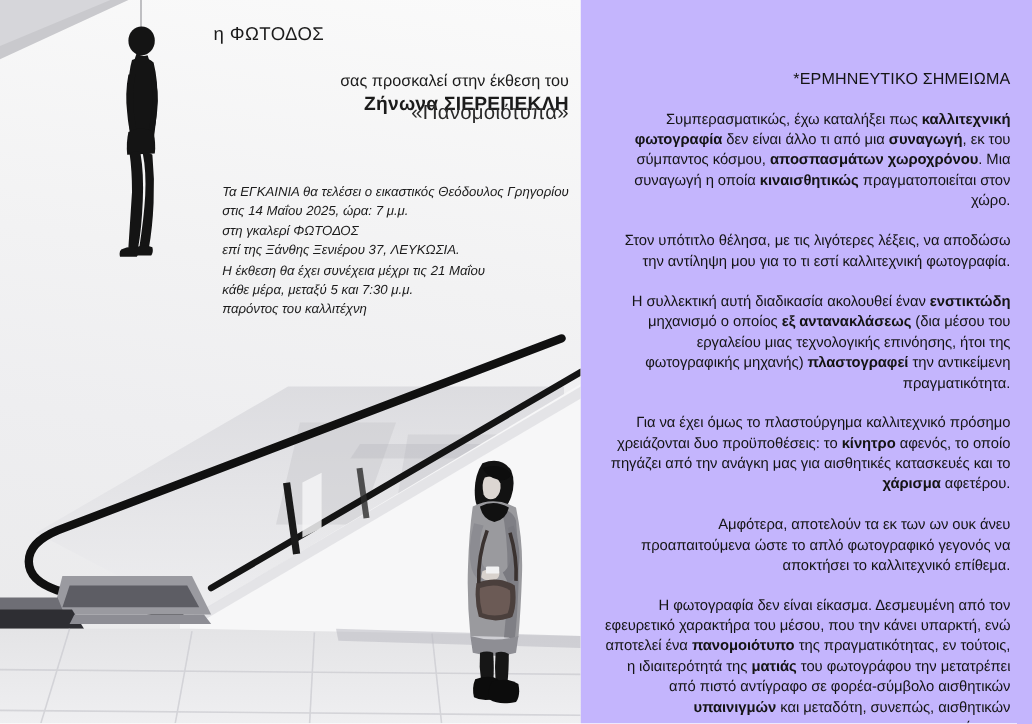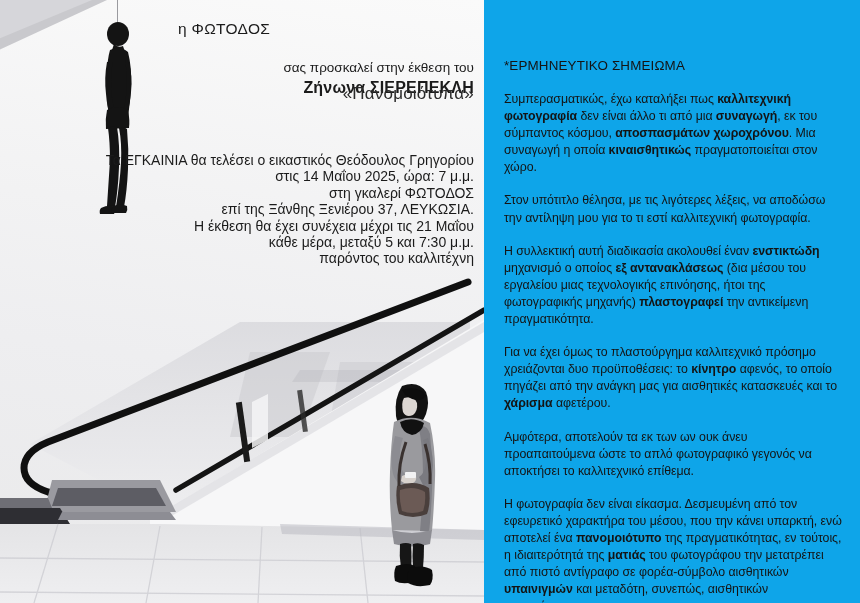--- a/index.html
+++ b/index.html
@@ -99,37 +99,37 @@
   .t-fotodos {
     position: absolute;
     left: 178px; top: 20px;
     font-size: 15.5px;
     letter-spacing: 0.3px;
     white-space: nowrap;
   }
   .inv-block {
     position: absolute;
     right: 10px;
-    text-align: right;
     white-space: nowrap;
   }
   .t-invites { top: 60px; font-size: 13.5px; }
   .t-artist  { top: 79px; font-size: 16px; font-weight: bold; letter-spacing: 0.2px; margin-left: 20px; }
   .t-title   { top: 84px; font-size: 17px; letter-spacing: 0.2px; color:#2a2a2a; }
   .t-subtitle{ top: 121px; font-size: 8.4px; color: #3a3a3a; letter-spacing: -0.1px; }
-  .t-lines   { top: 152px; font-size: 14px; line-height: 16.4px; }
+  .t-lines   { top: 152px; font-size: 11px; line-height: 16.4px; font-style: italic; }
 
   
   #right-panel {
     position: relative;
     width: 376px;
     height: 603px;
-    background: #0ea5e9;
+    background: #c4b5fd;
     flex: 0 0 376px;
     padding: 0;
+    text-align: right;
   }
   .note-inner {
     position: absolute;
     left: 20px;
     top: 58px;
     width: 338px;
     color: #141414;
   }
   .note-heading {
     font-size: 13.4px;

